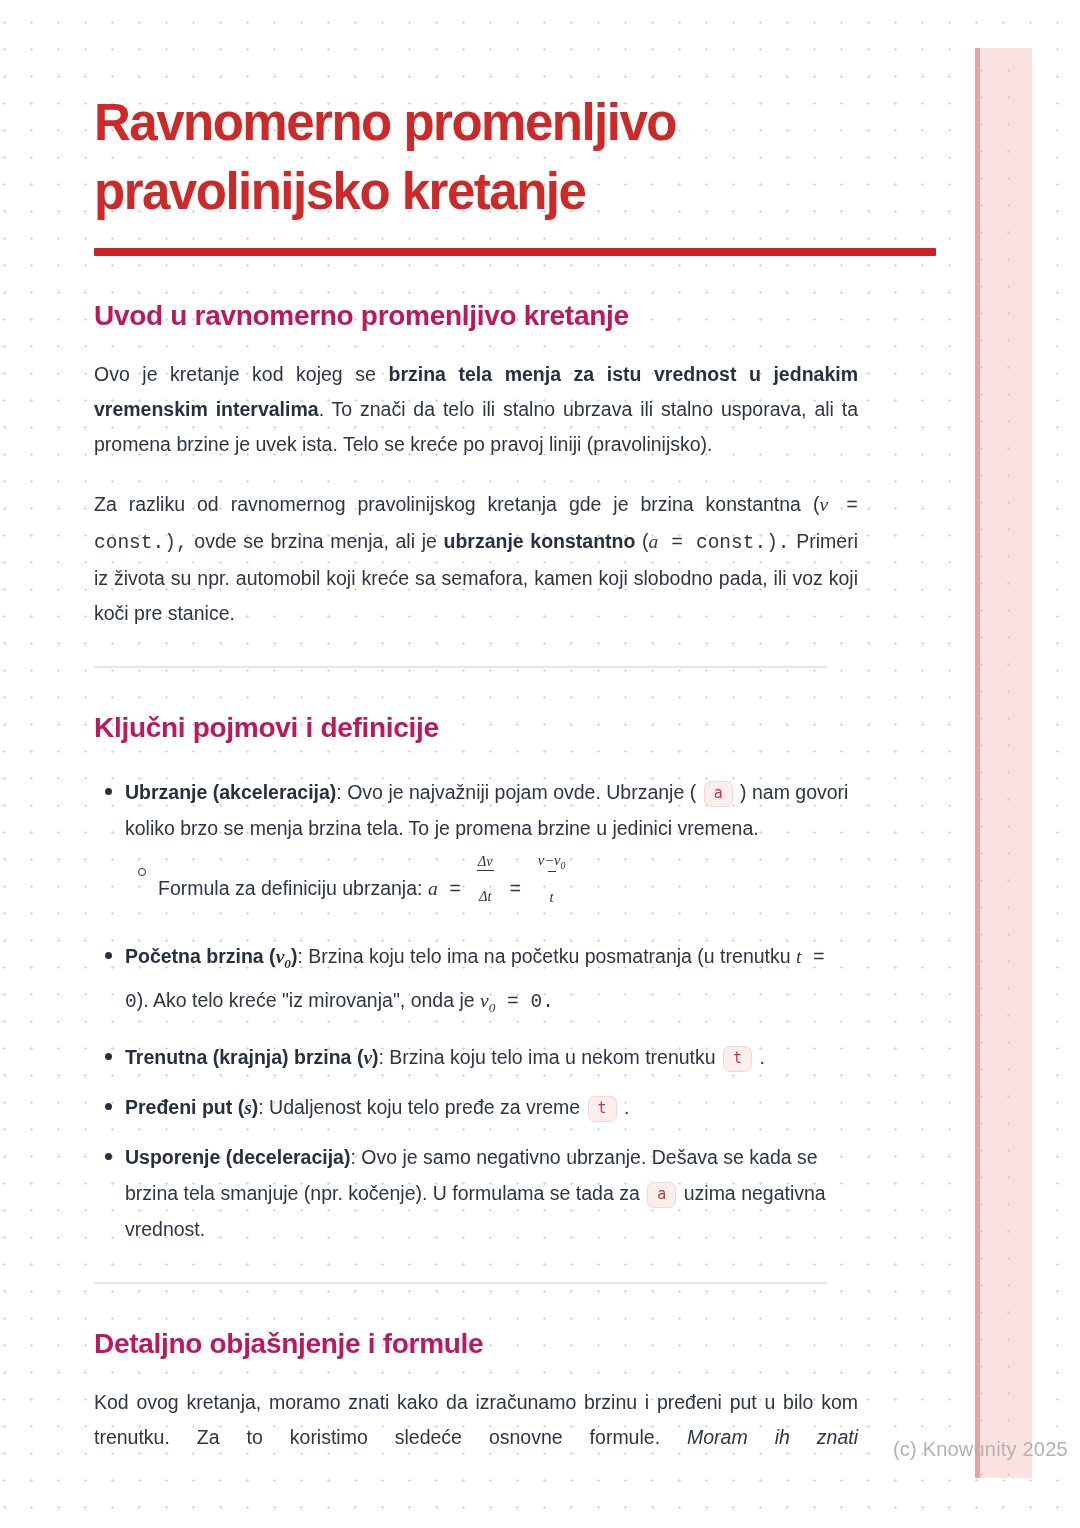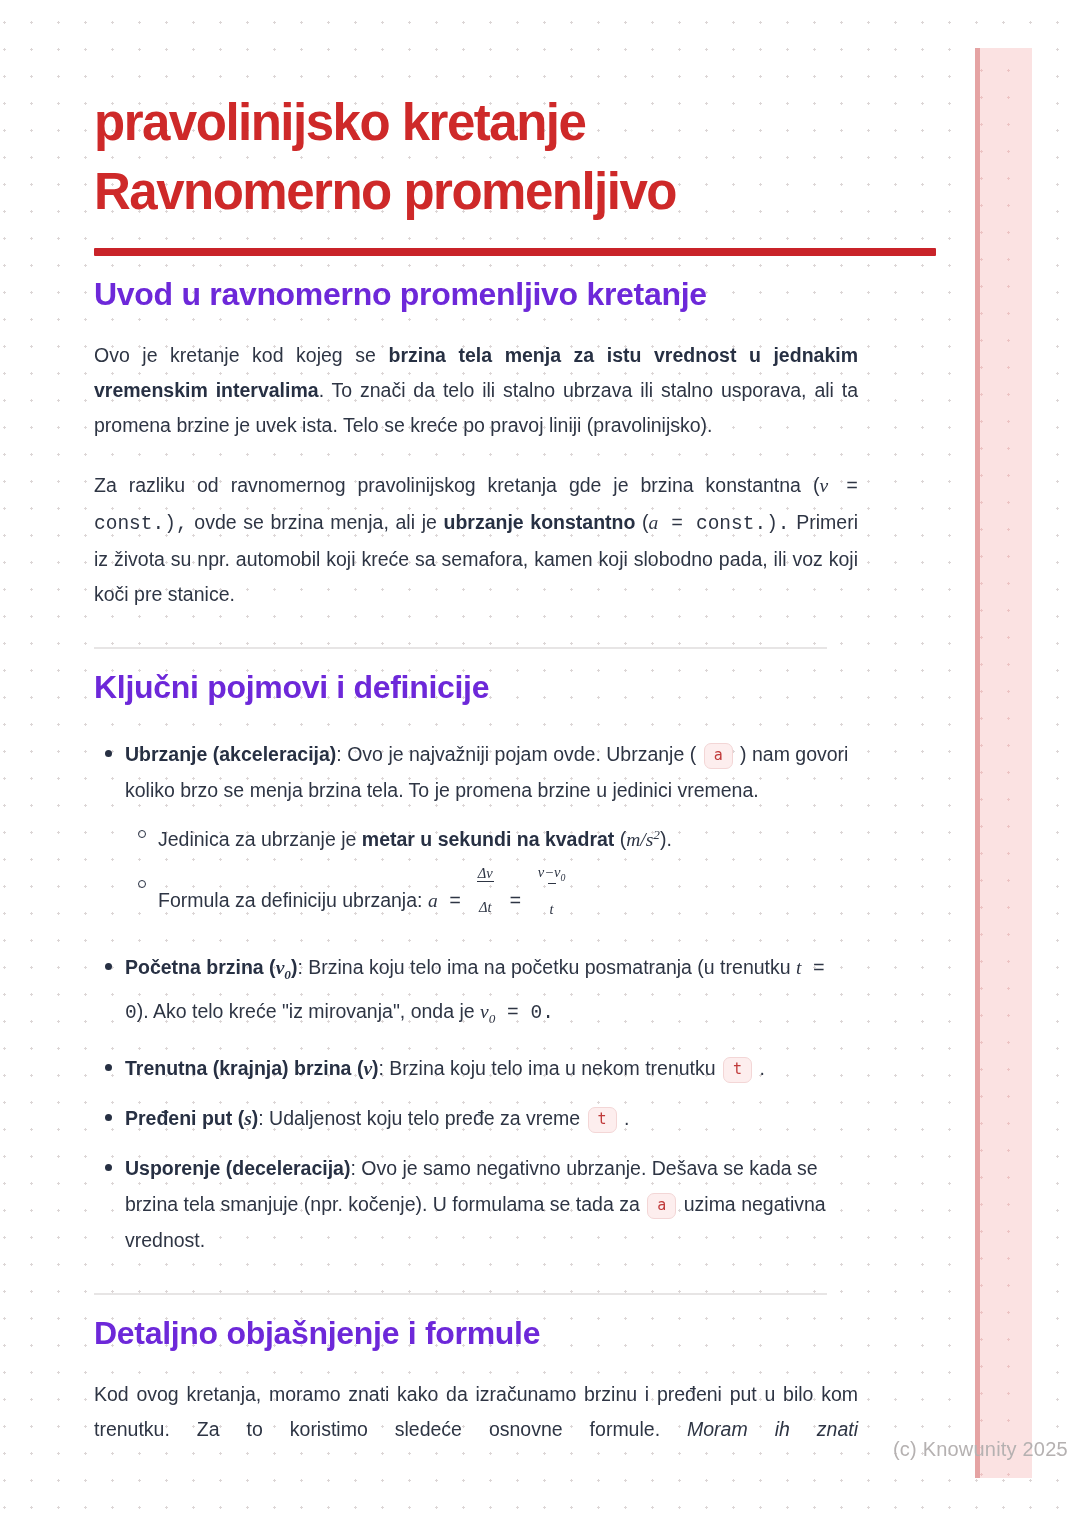--- a/index.html
+++ b/index.html
@@ -17,21 +17,21 @@
     background-size:27px 27px;background-position:-957px 9px;
     border-left:5px solid #e5a3a3;box-sizing:border-box;z-index:1;
   }
   .content{position:relative;margin-left:94px;width:842px;z-index:2;}
   h1{
     margin:88px 0 0 0;font-size:51px;line-height:69px;font-weight:700;
     letter-spacing:-1.5px;color:#ce2929;
   }
   h1 .t-line{display:block;}
   .rule{height:8px;background:#c92329;width:842px;margin-top:22px;border-radius:1px;}
-  h2{margin:20px 0 0 0;font-size:32px;font-weight:700;letter-spacing:-0.3px;color:#6d28d9;}
+  h2{margin:44px 0 0 0;font-size:28px;font-weight:700;letter-spacing:-0.3px;color:#be185d;}
   p{margin:25px 0 0 0;width:764px;font-size:19.5px;line-height:35px;text-align:justify;}
   .justify-last{text-align-last:justify;}
   .divider{width:733px;height:2px;background:#e7e5e5;margin-top:35px;}
   b,strong,.b{font-weight:700;color:#273043;}
   .mvar{font-family:"Liberation Serif",serif;font-style:italic;}
   .mup{font-family:Liberation Mono, monospace;font-style:normal;}
   sub,sup{font-size:0.68em;}
   .chip{
     display:inline-block;background:#fdeeee;border:1px solid #f3d6d6;border-radius:7px;
     padding:1px 9px 3px 9px;margin:0 2px;
@@ -65,42 +65,41 @@
   em,.ital{font-style:italic;}
 </style>
 </head>
 <body>
 
 <div class="stripe"></div>
 
 <div class="content">
 
   <h1>
+    <span class="t-line">Ravnomerno promenljivo</span>
     <span class="t-line">pravolinijsko kretanje</span>
-    <span class="t-line">Ravnomerno promenljivo</span>
   </h1>
 
   <div class="rule"></div>
 
   <h2>Uvod u ravnomerno promenljivo kretanje</h2>
 
   <p><span>Ovo je kretanje kod kojeg se </span><b>brzina tela menja za istu vrednost u jednakim vremenskim intervalima</b><span>. To znači da telo ili stalno ubrzava ili stalno usporava, ali ta promena brzine je uvek ista. Telo se kreće po pravoj liniji (pravolinijsko).</span></p>
 
   <p><span>Za razliku od ravnomernog pravolinijskog kretanja gde je brzina konstantna (</span><span class="mvar">v</span><span class="mup"> = const.),</span><span> ovde se brzina menja, ali je </span><b>ubrzanje konstantno</b><span> (</span><span class="mvar">a</span><span class="mup"> = const.).</span><span> Primeri iz života su npr. automobil koji kreće sa semafora, kamen koji slobodno pada, ili voz koji koči pre stanice.</span></p>
 
   <div class="divider"></div>
 
   <h2>Ključni pojmovi i definicije</h2>
 
   <ul class="main-list">
 
     <li>
       <b>Ubrzanje (akceleracija)</b><span>: Ovo je najvažniji pojam ovde. Ubrzanje ( </span><span class="chip">a</span><span> ) nam govori koliko brzo se menja brzina tela. To je promena brzine u jedinici vremena.</span>
       <ul class="sub-list">
-        <li><span>Jedinica za ubrzanje je </span><b>metar u sekundi na kvadrat</b><span> (</span><span class="mvar"><span>m/s</span><sup>2</sup></span><span>).</span></li>
         <li><span>Formula za definiciju ubrzanja: </span><span class="mvar">a</span><span class="mup"> = </span><span class="frac">
               <span class="num">Δv</span>
               <span class="den">Δt</span>
             </span><span class="mup"> = </span><span class="frac">
               <span class="num"><span>v−v</span><sub>0</sub></span>
               <span class="den">t</span>
             </span></li>
       </ul>
     </li>
 

